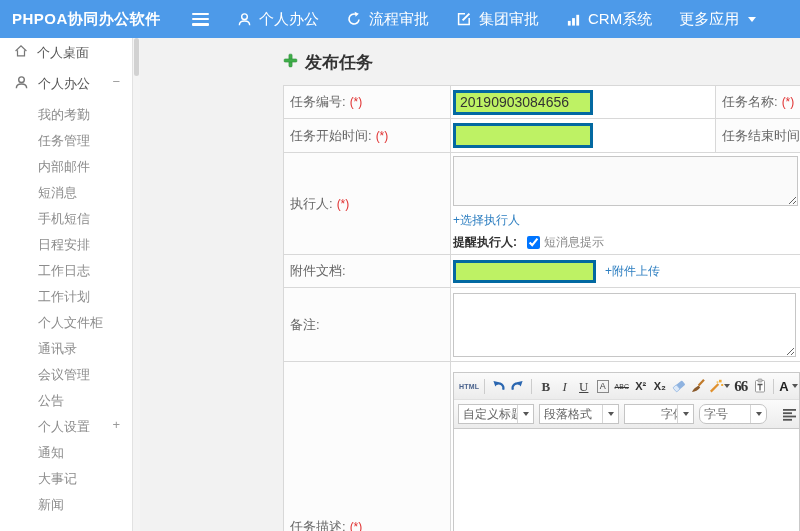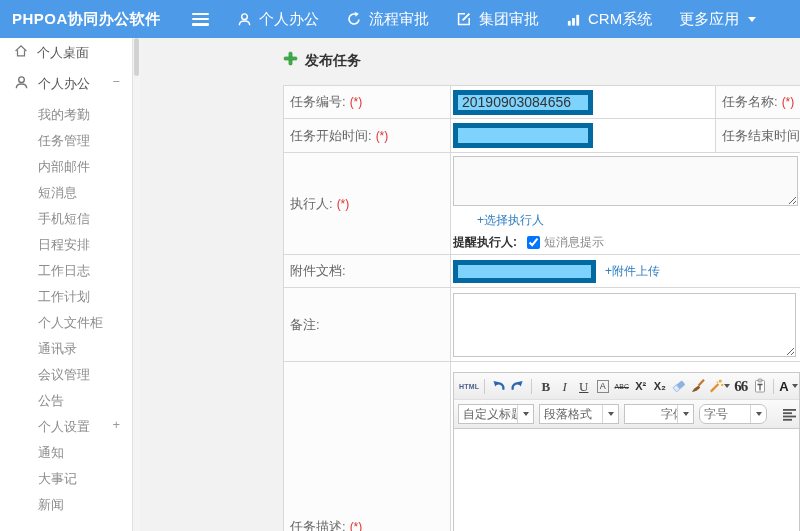--- a/index.html
+++ b/index.html
@@ -35,43 +35,43 @@
   .side-item.lv0{height:31px;padding:0 12px 0 14px;font-size:13px;color:#555;}
   .side-item.lv0 svg{margin-right:9px;color:#777;flex:none;}
   .side-item.lv1{height:26px;padding:0 12px 0 38px;font-size:13px;color:#8c8c8c;}
   .side-toggle{margin-left:auto;color:#9a9a9a;font-size:13px;line-height:1;}
   
   .v-scroll{position:absolute;left:133px;top:38px;width:7px;height:493px;background:#f4f4f4;}
   .v-thumb{position:absolute;left:1px;top:0;width:5px;height:38px;background:#d2d2d2;border-radius:3px;cursor:pointer;}
   
   .content{position:absolute;left:140px;top:38px;width:660px;height:493px;background:#f2f2f2;overflow:hidden;}
   .page-title{position:absolute;left:143px;top:13px;display:flex;align-items:center;gap:7px;}
-  .page-title-text{font-size:14px;font-weight:bold;color:#333;}
+  .page-title-text{font-size:17px;font-weight:bold;color:#333;}
   
   table.form-table{
     position:absolute;left:143px;top:47px;width:680px;table-layout:fixed;
     border-collapse:collapse;background:#fff;
   }
   .form-table td{border:1px solid #d8d8d8;vertical-align:middle;background:#fff;}
   td.lbl{padding-left:6px;font-size:13px;color:#666;white-space:nowrap;background:#fcfcfc;}
   .req{color:var(--req);font-size:12px;margin-left:4px;}
   .txt-input{
-    height:25px;width:140px;border:5px solid #0369a1;background:#7dd3fc;color:#333;
+    height:25px;width:140px;border:3px solid #0369a1;background:#bef264;color:#333;
     font-size:14px;padding:0 4px;box-sizing:border-box;font-family:inherit;border-radius:0;
   }
   td.val{padding:3px 0 3px 2px;}
   .exec-area{
     width:345px;height:50px;box-sizing:border-box;border:1px solid #c6c6c6;
     background:#fafafa;resize:both;font-family:inherit;display:block;
   }
   .remark-area{
     width:343px;height:64px;box-sizing:border-box;border:1px solid #c6c6c6;
     background:#fff;resize:both;font-family:inherit;display:block;
   }
-  a.link{color:var(--link);font-size:12px;text-decoration:none;cursor:pointer;margin-left:24px;}
+  a.link{color:var(--link);font-size:12px;text-decoration:none;cursor:pointer;}
   .choose-exec{margin-top:4px;}
   .remind-row{margin-top:5px;display:flex;align-items:center;font-size:12px;}
   .remind-lbl{font-weight:bold;color:#333;}
   .remind-row input[type=checkbox]{margin:0 4px 0 10px;width:13px;height:13px;}
   .sms-lbl{color:#888;}
   .attach-row{display:flex;align-items:center;}
   .attach-row .txt-input{width:143px;height:23px;}
   .attach-row a.link{margin-left:9px;}
   
   td.editor-cell{vertical-align:top;padding:10px 0 0 2px;}

